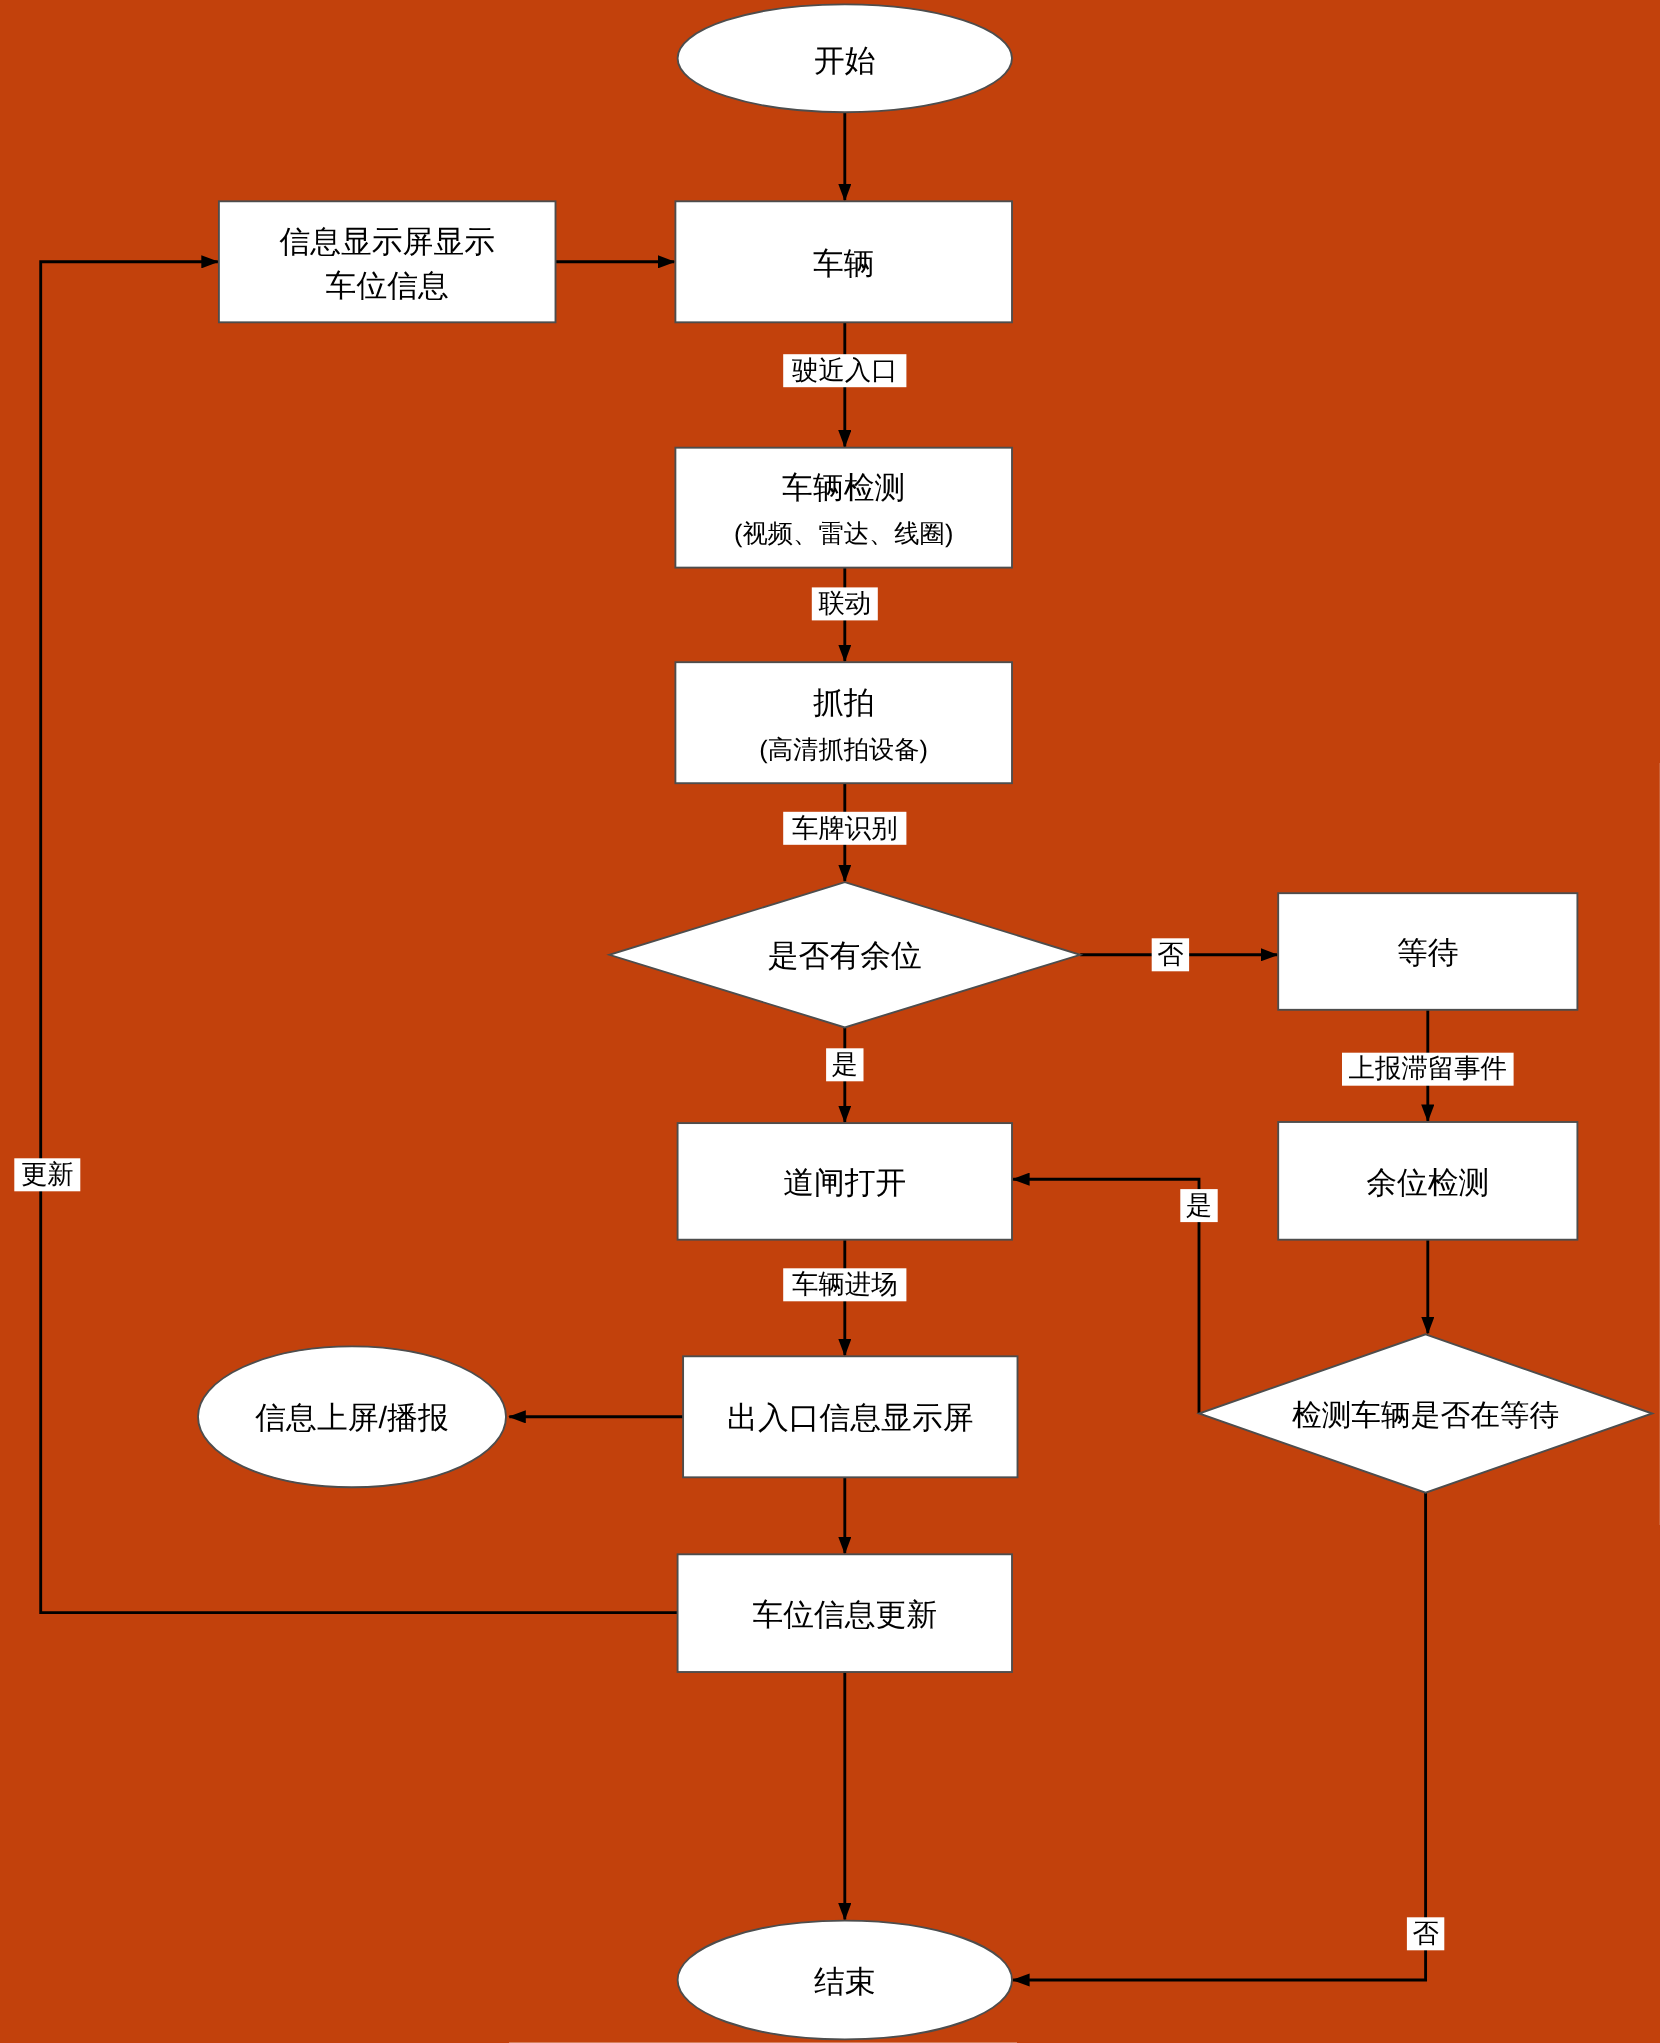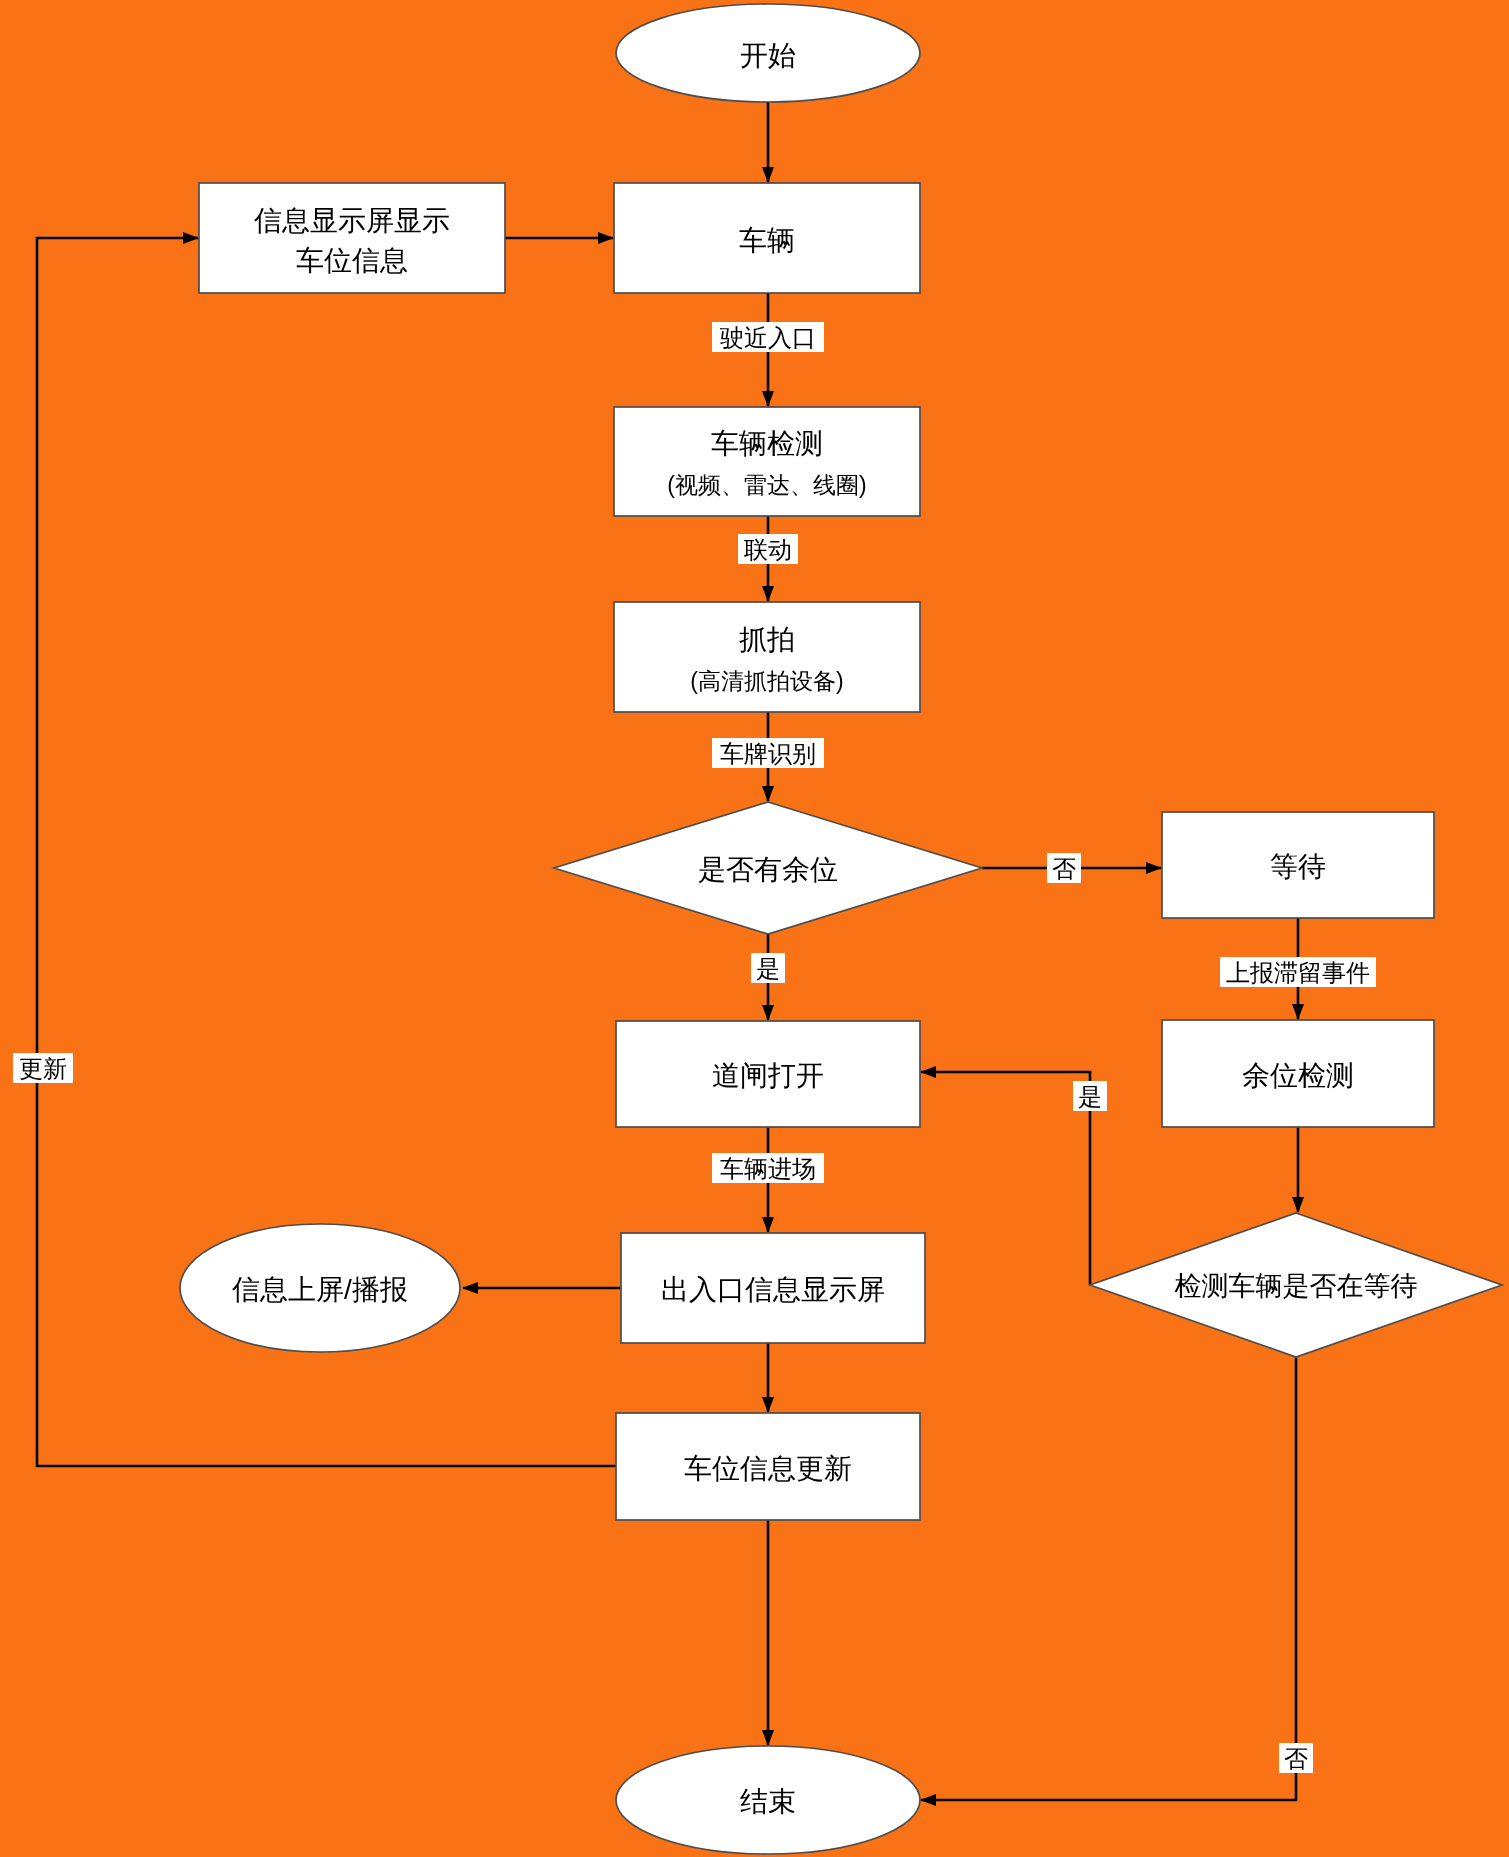--- a/index.html
+++ b/index.html
@@ -1,16 +1,16 @@
 <!DOCTYPE html>
 <html><head>
 <meta charset="utf-8">
 <style>
   html,body{margin:0;padding:0;background:#ffffff;}
-  .canvas-wrap{width:1509px;height:1857px;background:#f97316;}
+  .canvas-wrap{width:1509px;height:1857px;background:#c2410c;}
   svg{display:block;}
   .shape{fill:#ffffff;stroke:#4d4d4d;stroke-width:1.7px;}
   .edge{fill:none;stroke:#000000;stroke-width:2.6px;}
   text{font-family:"Liberation Sans","DejaVu Sans",sans-serif;fill:#000;
        text-anchor:middle;dominant-baseline:central;}
   .node-text{font-size:28px;}
   .sub-text{font-size:23px;}
   .d2-text{font-size:27px;}
   .edge-label{font-size:24px;}
   .label-bg{fill:#ffffff;}

